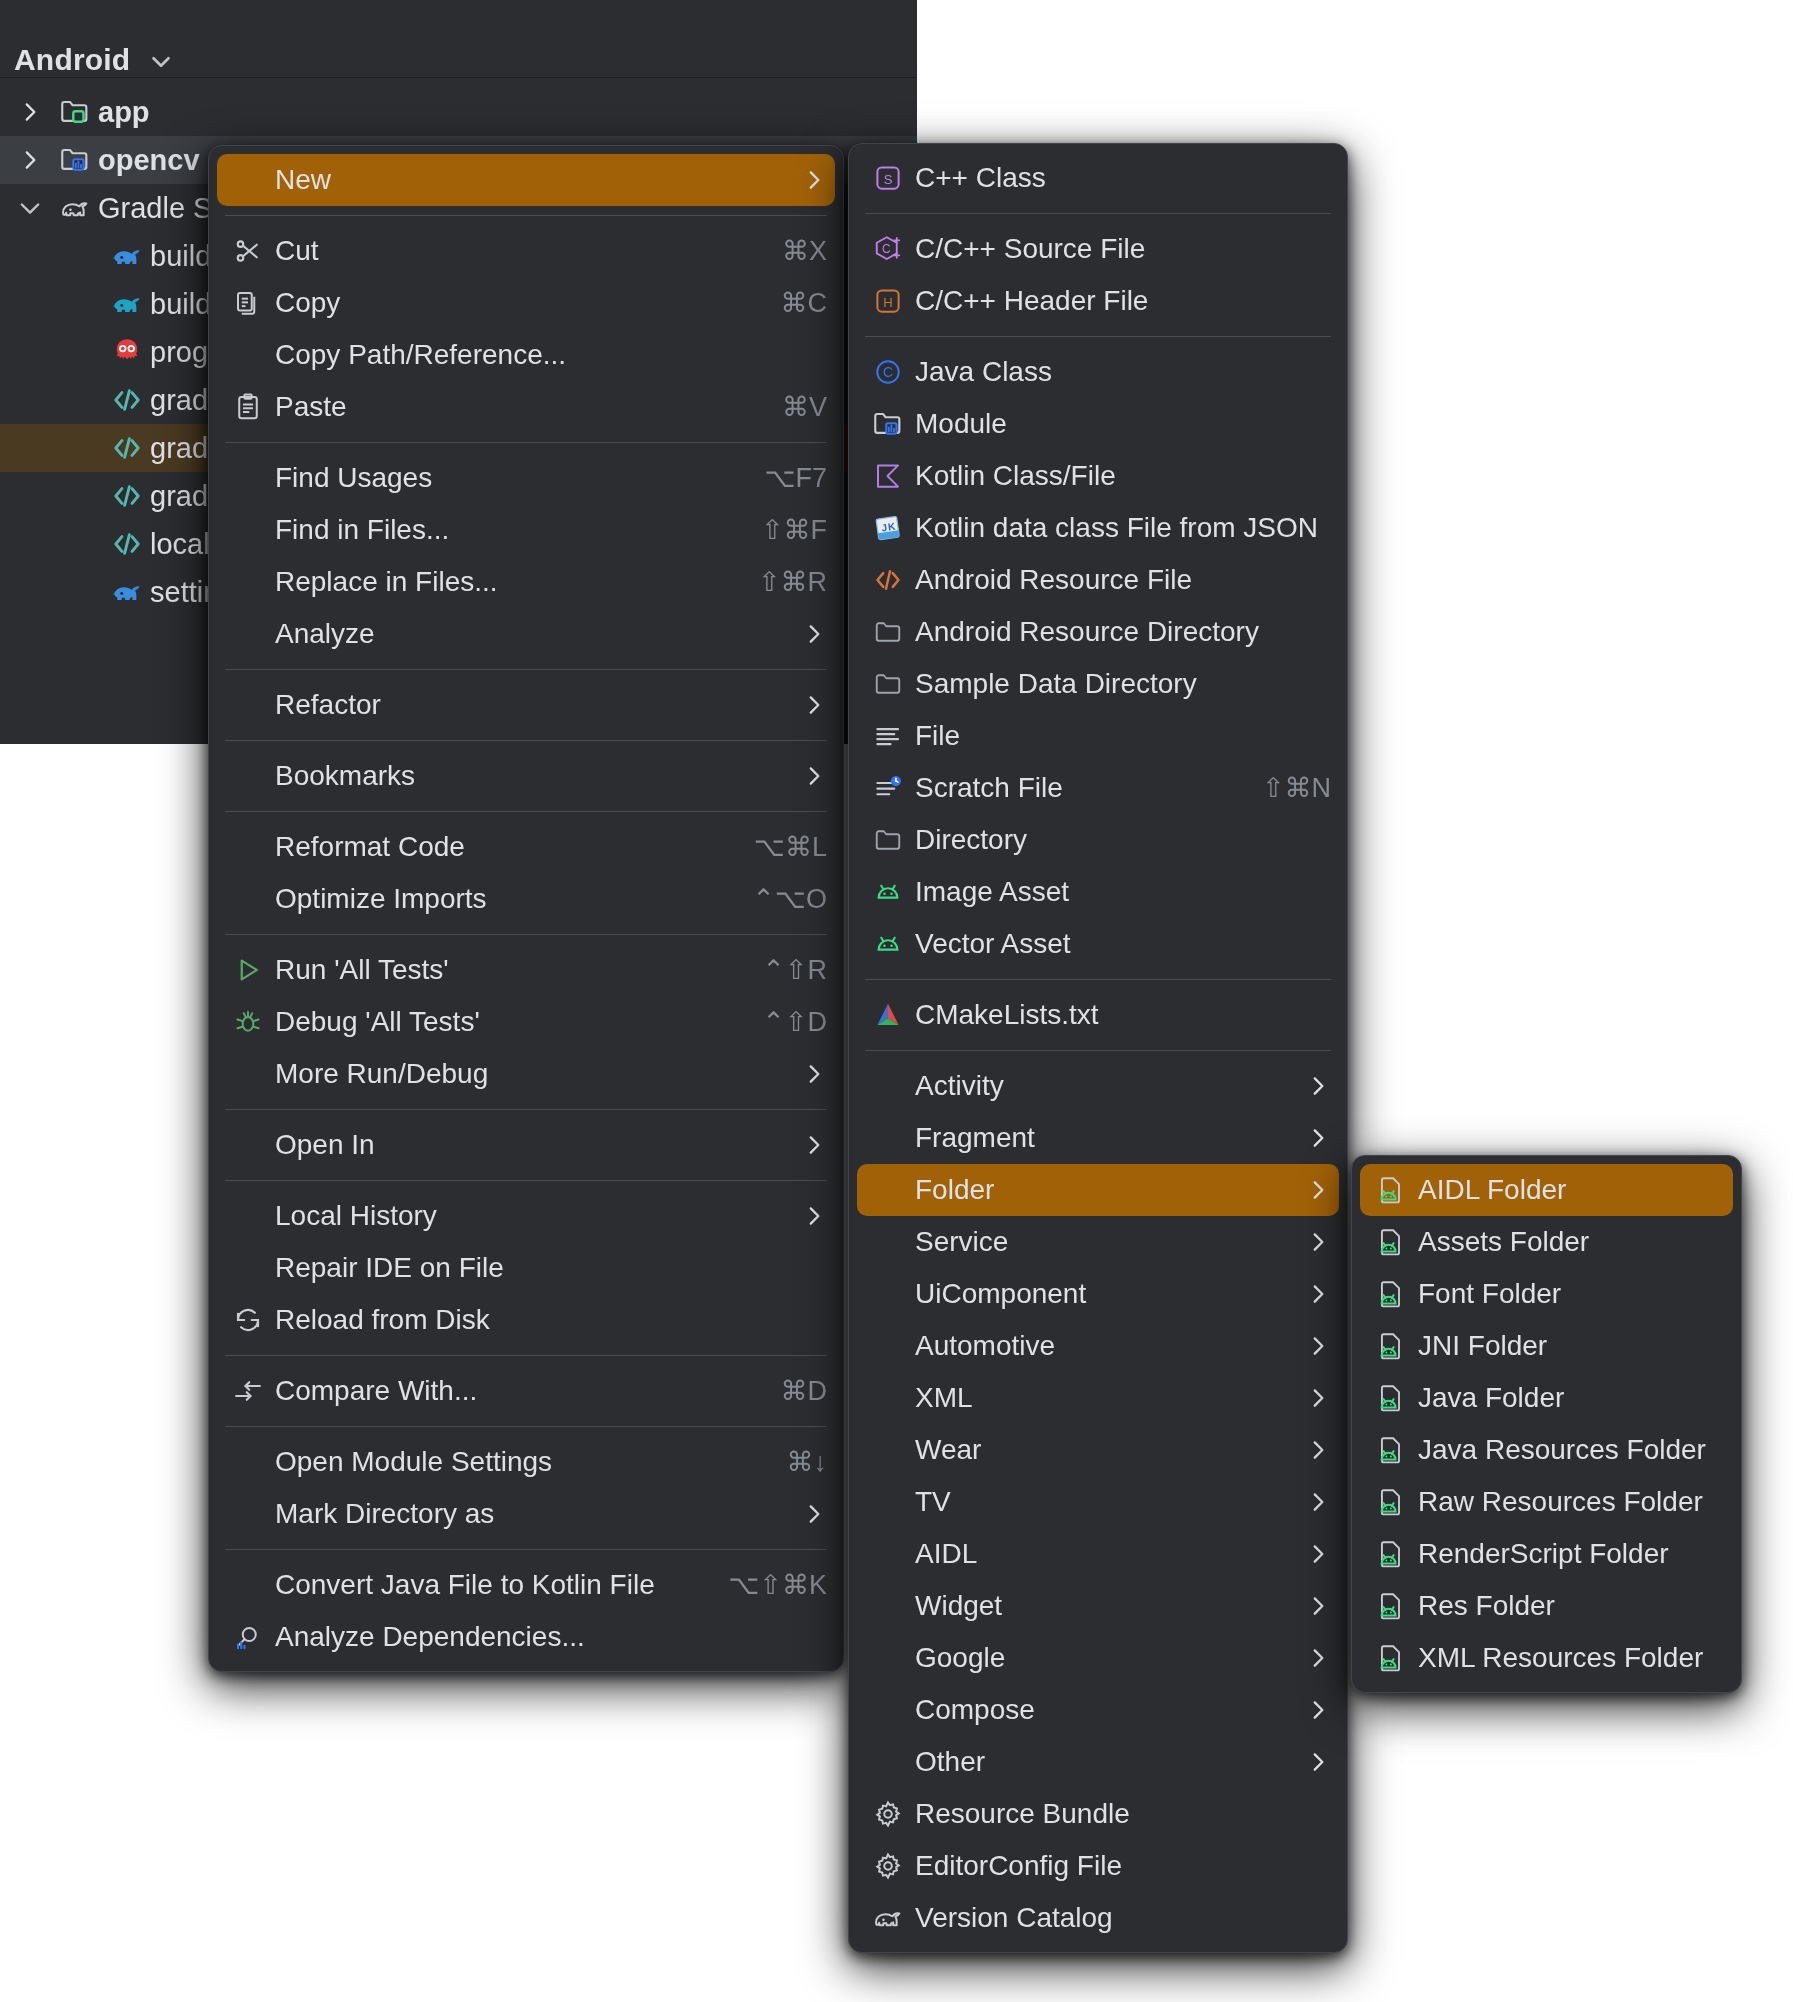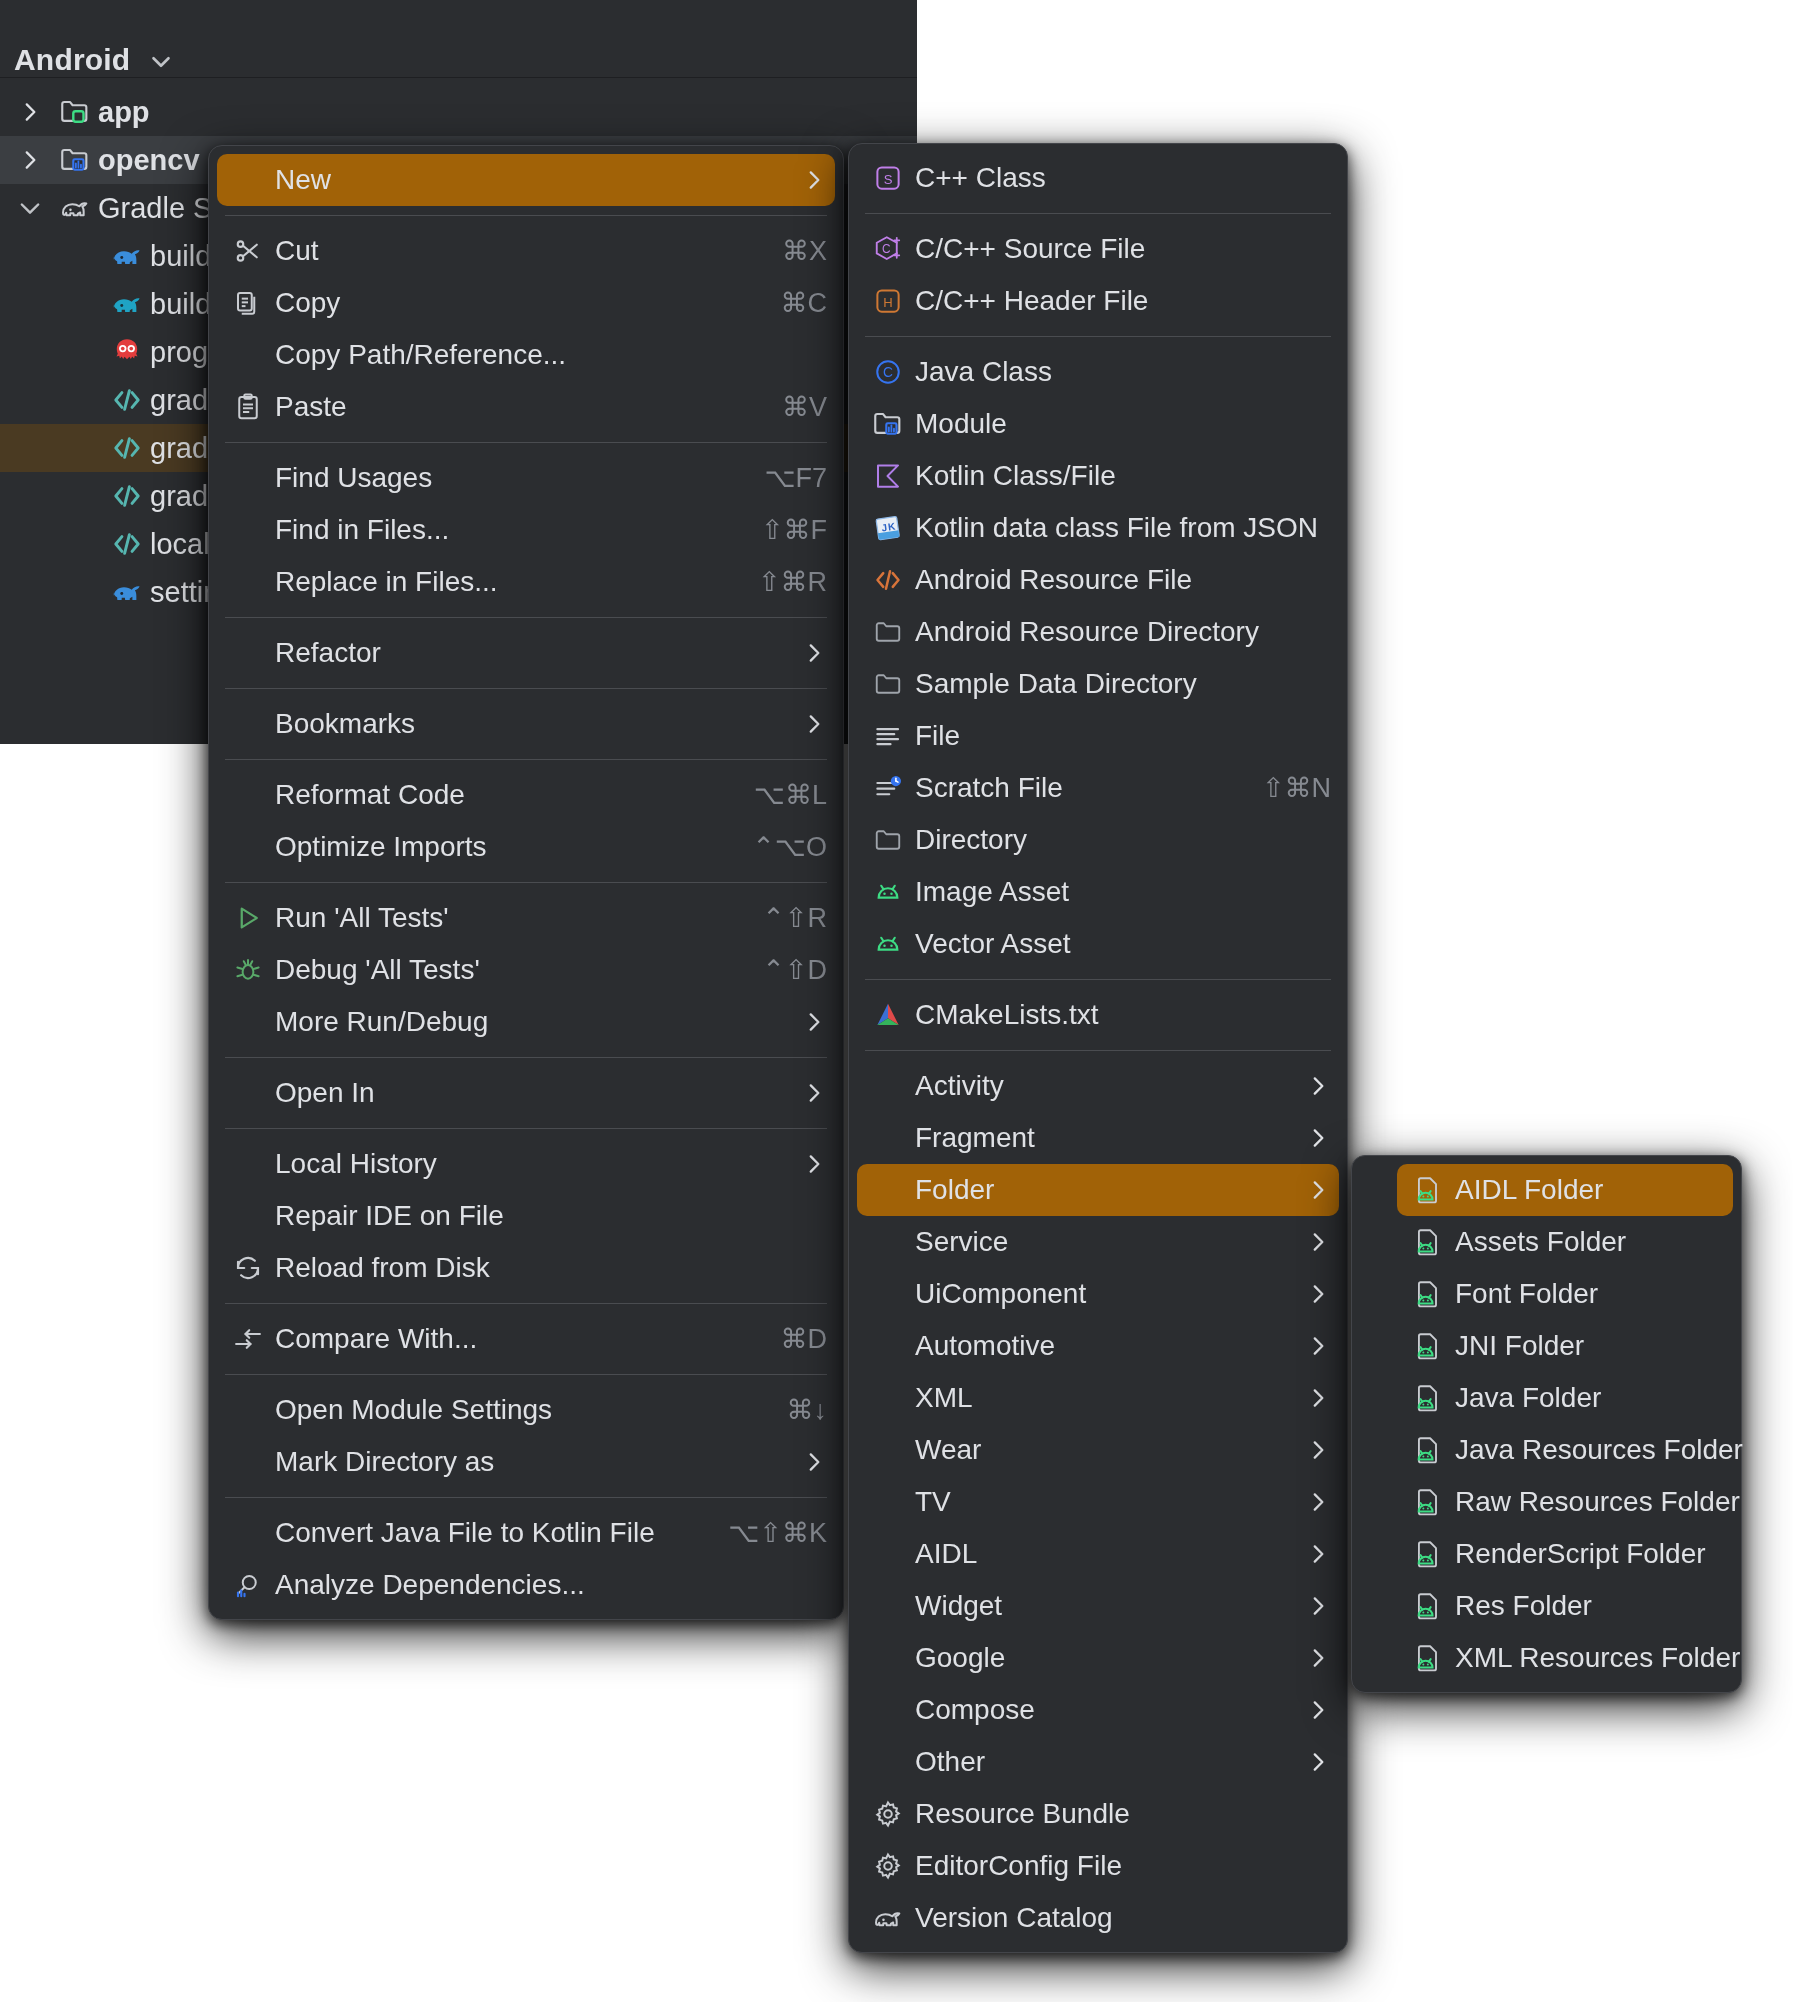--- a/index.html
+++ b/index.html
@@ -60,21 +60,21 @@
     width: 46px; min-width: 46px; display: flex;
     justify-content: center; align-items: center;
   }
   .mi .mi-label { flex: 1; padding-left: 4px; }
   .mi .mi-shortcut { color: #868a91; font-size: 27px; padding-left: 40px; }
   .mi .mi-arrow { color: #dfe1e5; padding-left: 40px; display: flex; align-items: center; }
   .sep { height: 1px; background: #4a4c50; margin: 9px 16px; }
 
   #menu-context { left: 208px; top: 145px; width: 636px; }
   #menu-new     { left: 848px; top: 143px; width: 500px; }
-  #menu-folder  { left: 1351px; top: 1155px; width: 391px; padding-left: 37px; }
+  #menu-folder  { left: 1351px; top: 1155px; width: 391px; }
 
   svg { display: block; }
 </style>
 </head>
 <body>
 
 <div id="root">
 
   <div class="toolwindow">
     <div class="tw-header">
@@ -308,20 +308,29 @@
       </div>
       <div class="mi">
         <span class="mi-icon"></span>
         <span class="mi-label">Find in Files...</span>
         <span class="mi-shortcut">⇧⌘F</span>
       </div>
       <div class="mi">
         <span class="mi-icon"></span>
         <span class="mi-label">Replace in Files...</span>
         <span class="mi-shortcut">⇧⌘R</span>
+      </div>
+      <div class="mi">
+        <span class="mi-icon"></span>
+        <span class="mi-label">Analyze</span>
+        <span class="mi-arrow">
+          <svg width="26" height="26" viewBox="0 0 24 24">
+            <polyline points="9 5 16 12 9 19" fill="none" stroke="#dfe1e5" stroke-width="2.1" stroke-linecap="round" stroke-linejoin="round"></polyline>
+          </svg>
+        </span>
       </div>
       <div class="sep"></div>
       <div class="mi">
         <span class="mi-icon"></span>
         <span class="mi-label">Refactor</span>
         <span class="mi-arrow">
           <svg width="26" height="26" viewBox="0 0 24 24">
             <polyline points="9 5 16 12 9 19" fill="none" stroke="#dfe1e5" stroke-width="2.1" stroke-linecap="round" stroke-linejoin="round"></polyline>
           </svg>
         </span>

